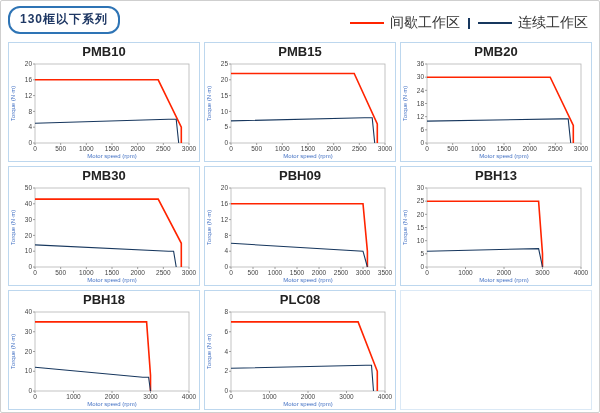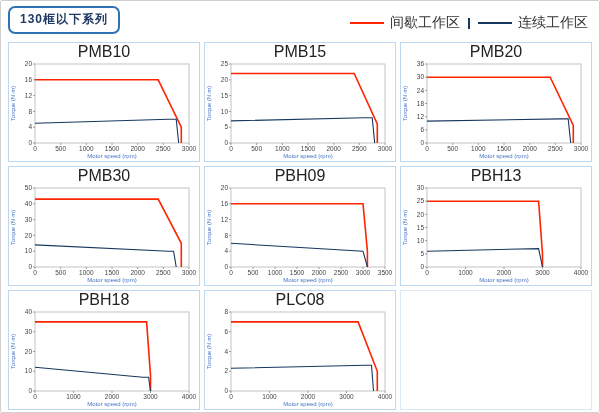--- a/index.html
+++ b/index.html
@@ -1,29 +1,29 @@
 <!DOCTYPE html>
 <html><head>
 <meta charset="utf-8">
 <style>
   html,body{margin:0;padding:0;background:#fff;font-family:"Liberation Sans", sans-serif;}
   .page{width:600px;height:413px;box-sizing:border-box;border:1px solid #cfcfcf;border-radius:2px;
         background:#fff;padding:5px 7px;position:relative;}
   .header{display:flex;justify-content:space-between;align-items:flex-start;height:32px;}
-  .title-box{border:2px solid #2e74b5;border-radius:7px;padding:3px 10px 4px 10px;
+  .title-box{border:2px solid #2e74b5;border-radius:12px;padding:3px 10px 4px 10px;
              font-weight:bold;font-size:12px;color:#1f3864;letter-spacing:1px;}
   .legend{display:flex;align-items:center;gap:6px;margin-top:8px;font-size:14px;color:#333;margin-right:4px;}
   .legend-line{width:34px;height:2px;display:inline-block;}
   .legend-divider{width:2px;height:11px;background:#17375e;display:inline-block;margin:0 2px;}
   .legend-label{white-space:nowrap;}
   .grid{display:grid;grid-template-columns:repeat(3,1fr);gap:4px;margin-top:4px;}
   .cell{border:1px solid #bdd7ee;height:120px;box-sizing:border-box;background:#fff;
         display:flex;flex-direction:column;align-items:center;padding-top:2px;}
   .cell.empty{border-color:#dbe9f6;}
-  .chart-title{font-size:16px;font-weight:normal;color:#222;line-height:14px;}
+  .chart-title{font-size:13px;font-weight:bold;color:#222;line-height:14px;}
   svg{display:block;}
 </style>
 </head>
 <body>
 
 <div class="page">
   <div class="header">
     <div class="title-box">
       <span>130框以下系列</span>
     </div>

